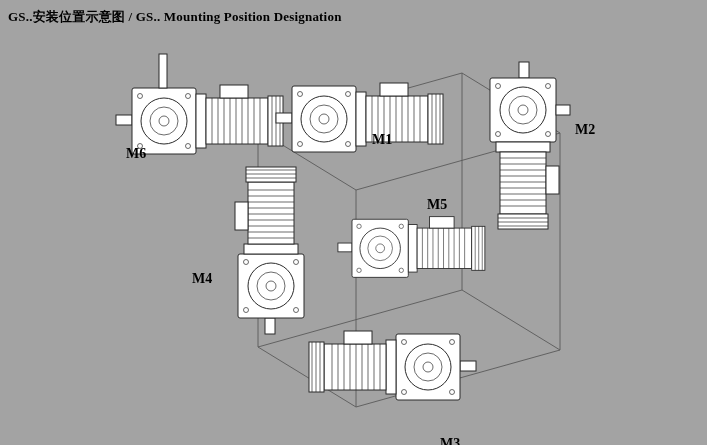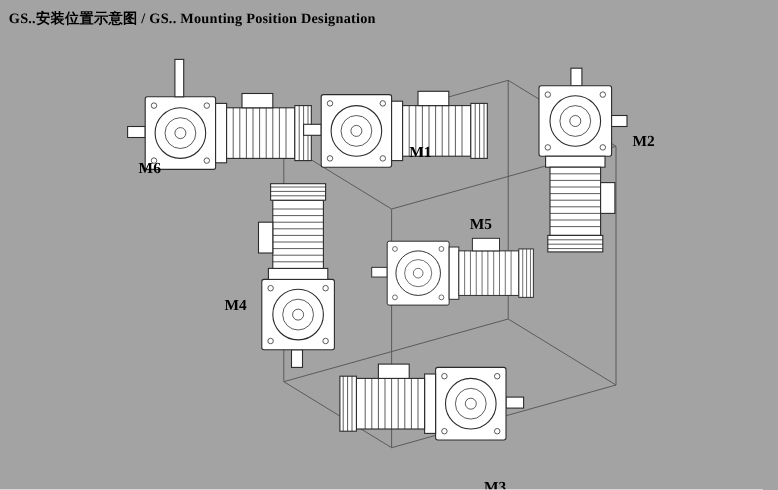--- a/index.html
+++ b/index.html
@@ -9,21 +9,21 @@
   }
   .title{
     position:absolute;left:8px;top:8px;
     font-size:13px;font-weight:bold;letter-spacing:.2px;white-space:nowrap;
   }
   .diagram-svg{position:absolute;left:0;top:0;}
   .pos-label{position:absolute;font-size:14px;font-weight:bold;text-align:center;}
   .lbl-m1{left:372px;top:132px;}
   .lbl-m2{left:575px;top:122px;}
   .lbl-m3{left:440px;top:404px;margin-top:32px;}
-  .lbl-m4{left:204px;top:271px;}
+  .lbl-m4{left:192px;top:271px;}
   .lbl-m5{left:427px;top:197px;}
   .lbl-m6{left:126px;top:146px;}
   .mech{fill:#ffffff;stroke:#2b2b2b;stroke-width:1;}
   .mech-thin{fill:none;stroke:#2b2b2b;stroke-width:.7;}
   .frame{fill:none;stroke:#5a5a5a;stroke-width:.9;}
 </style>
 </head>
 <body>
 
 <div class="canvas">

